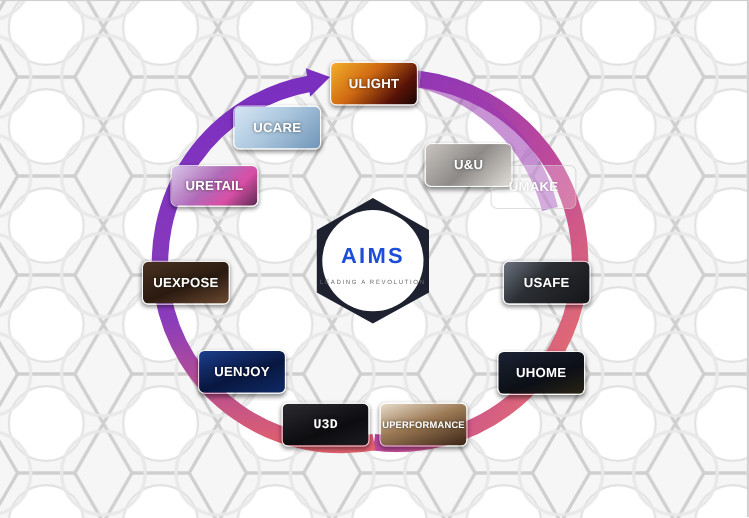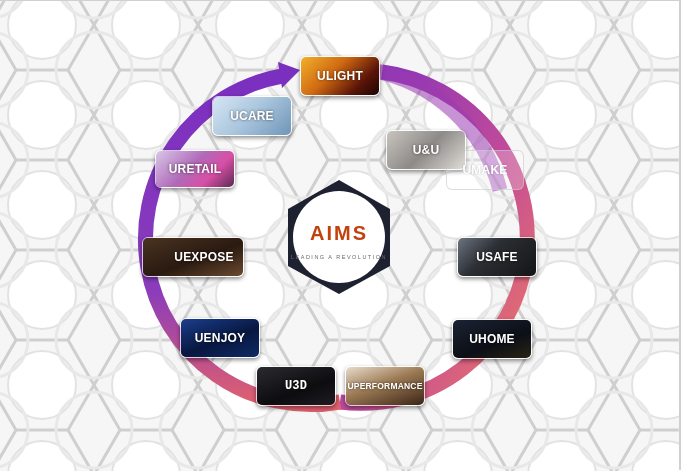--- a/index.html
+++ b/index.html
@@ -68,21 +68,21 @@
 
   <polygon points="278,62 300,70 282,88" fill="#7b2fbf"></polygon>
 </svg>
 
 <div class="logo">
   <svg viewBox="0 0 110 118" width="110" height="118" xmlns="http://www.w3.org/2000/svg">
     <polygon points="55,2 106,31 106,88 55,116 4,88 4,31" fill="#1e2130"></polygon>
     <circle cx="55" cy="59" r="46" fill="#ffffff"></circle>
     <path id="arcpath" d="M 18 76 A 42 42 0 0 0 92 76" fill="none"></path>
   </svg>
-  <div style="position:absolute;left:0;top:44px;width:110px;text-align:center;font-weight:bold;font-size:20px;letter-spacing:2px;color:#c2410c;">AIMS</div>
+  <div style="position:absolute;left:0;top:44px;width:110px;text-align:center;font-weight:bold;font-size:20px;letter-spacing:2px;color:#1d4ed8;">AIMS</div>
   <div style="position:absolute;left:0;top:76px;width:110px;text-align:center;font-size:5.5px;letter-spacing:1.5px;color:#6a6a70;">LEADING A REVOLUTION</div>
 </div>
 
 <div id="tiles">
     <div class="tile" style="left: 300px; top: 56px; width: 78px; height: 38px; align-items: center;">
       <div class="tex" style="background: linear-gradient(135deg, rgb(243, 176, 42) 0%, rgb(208, 106, 18) 40%, rgb(90, 20, 8) 75%, rgb(26, 6, 4) 100%);"></div>
       <span class="tile-label">ULIGHT</span>
     </div>
     <div class="tile" style="left: 386px; top: 82px; width: 78px; height: 38px; margin-top: 48px;">
       <div class="tex" style="background: linear-gradient(135deg, rgb(201, 196, 191) 0%, rgb(141, 138, 136) 50%, rgb(225, 221, 216) 100%);"></div>
@@ -105,21 +105,21 @@
       <span class="tile-label" style="font-size: 8.5px;">UPERFORMANCE</span>
     </div>
     <div class="tile" style="left: 256px; top: 366px; width: 78px; height: 38px; font-family: Liberation Mono, monospace;">
       <div class="tex" style="background: linear-gradient(160deg, rgb(42, 42, 48) 0%, rgb(13, 13, 16) 60%, rgb(28, 28, 34) 100%);"></div>
       <span class="tile-label">U3D</span>
     </div>
     <div class="tile" style="left: 180px; top: 318px; width: 78px; height: 38px;">
       <div class="tex" style="background: linear-gradient(160deg, rgb(27, 62, 140) 0%, rgb(8, 23, 64) 55%, rgb(15, 42, 102) 100%);"></div>
       <span class="tile-label">UENJOY</span>
     </div>
-    <div class="tile" style="left: 142px; top: 237px; width: 78px; height: 38px; padding-left: 22px;">
+    <div class="tile" style="left: 129px; top: 237px; width: 78px; height: 38px;">
       <div class="tex" style="background: linear-gradient(160deg, rgb(74, 51, 34) 0%, rgb(42, 26, 16) 55%, rgb(107, 74, 48) 100%);"></div>
       <span class="tile-label">UEXPOSE</span>
     </div>
     <div class="tile" style="left: 155px; top: 150px; width: 78px; height: 36px; justify-content: center;">
       <div class="tex" style="background: linear-gradient(135deg, rgb(216, 199, 232) 0%, rgb(176, 106, 184) 45%, rgb(216, 79, 166) 70%, rgb(90, 42, 82) 100%);"></div>
       <span class="tile-label">URETAIL</span>
     </div>
     <div class="tile" style="left: 212px; top: 96px; width: 78px; height: 38px;">
       <div class="tex" style="background: linear-gradient(135deg, rgb(214, 230, 244) 0%, rgb(168, 196, 220) 50%, rgb(111, 149, 184) 100%);"></div>
       <span class="tile-label">UCARE</span>

